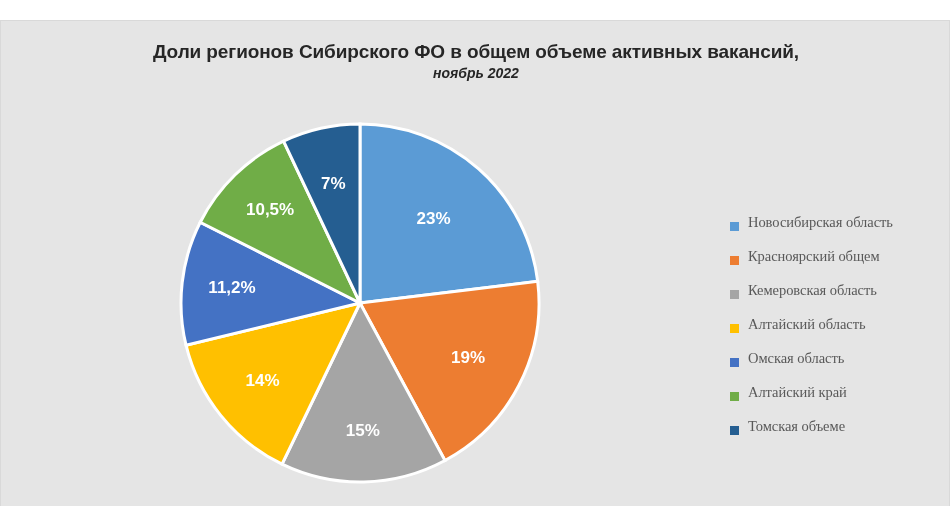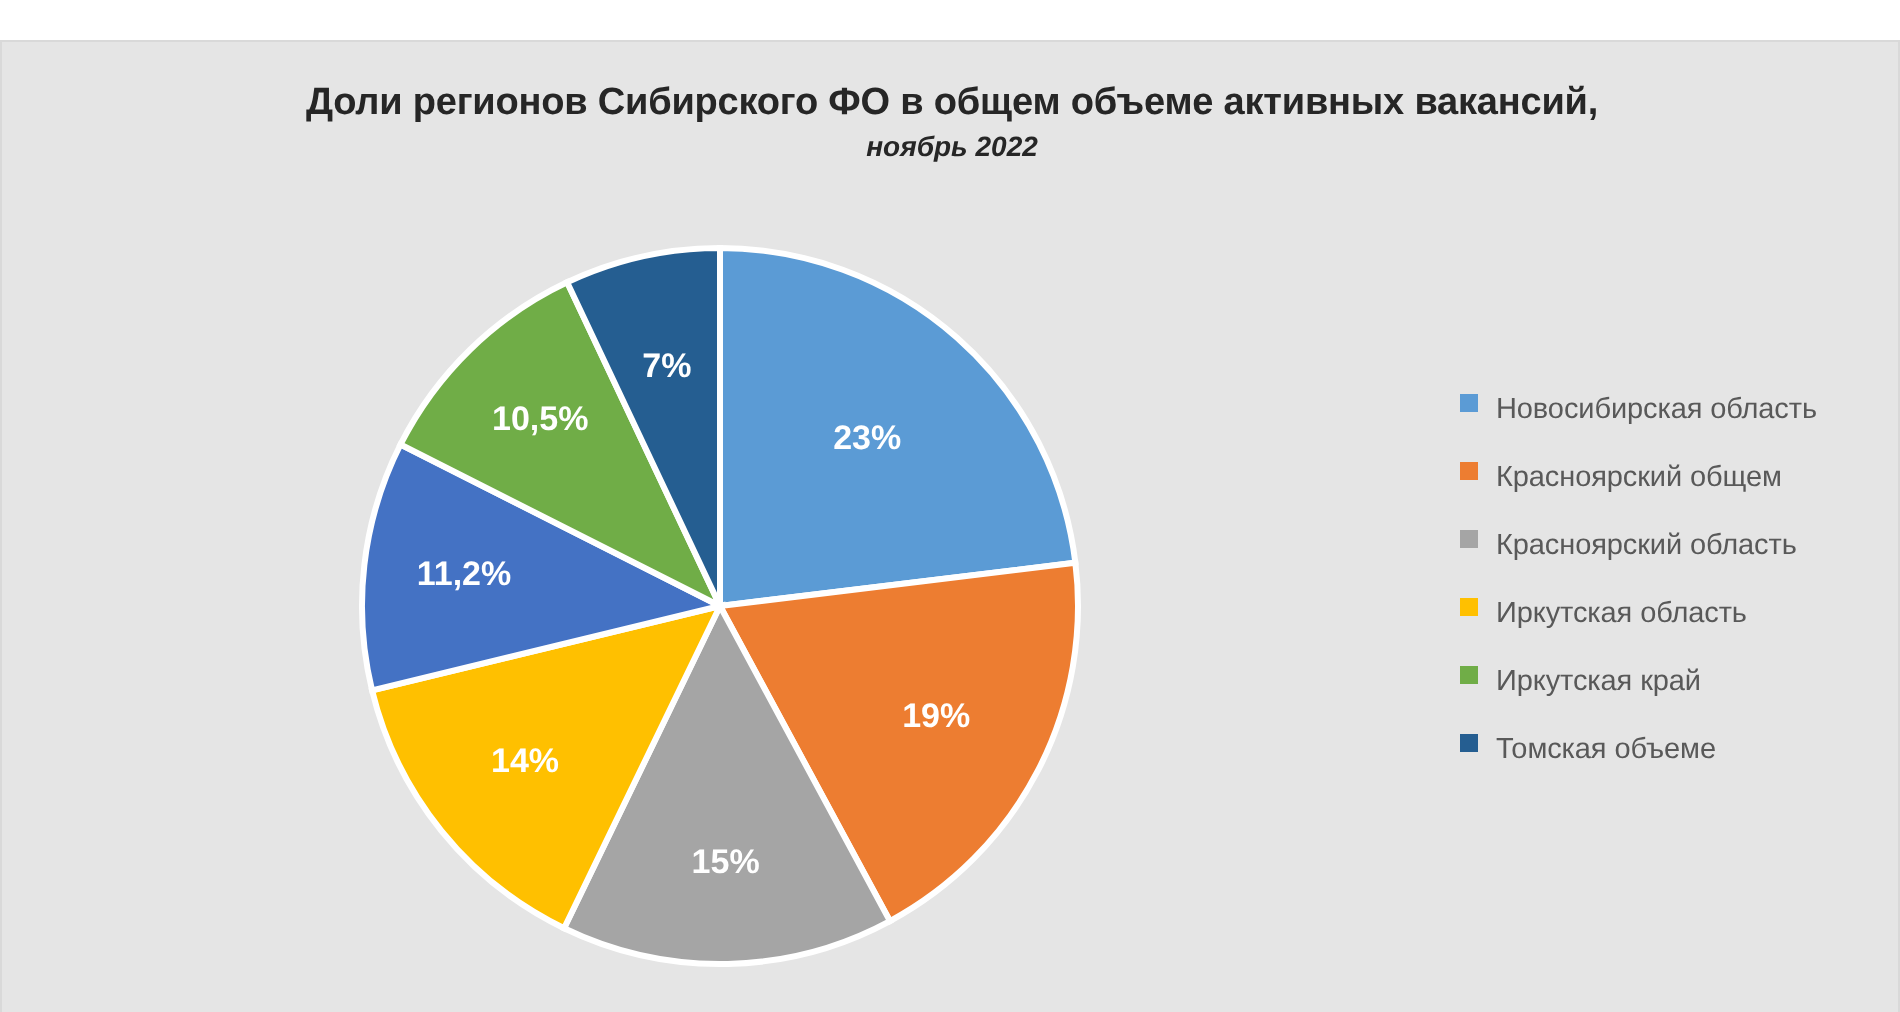--- a/index.html
+++ b/index.html
@@ -66,22 +66,23 @@
   }
   
   #legend {
     position: absolute;
     left: 729px;
     top: 176px;
     width: 215px;
   }
   .legend-item {
     display: flex;
-    align-items: flex-start;
+    align-items: flex-end;
     height: 34px;
+    font-family: Liberation Serif, serif;
   }
   .legend-swatch {
     width: 9px;
     height: 9px;
     flex: 0 0 9px;
     margin-right: 9px;
   }
   .legend-label {
     font-size: 14.5px;
     color: #595959;
@@ -126,29 +127,33 @@
       <div class="legend-item">
         <span class="legend-swatch" style="background: rgb(91, 155, 213);"></span>
         <span class="legend-label">Новосибирская область</span>
       </div>
       <div class="legend-item">
         <span class="legend-swatch" style="background: rgb(237, 125, 49);"></span>
         <span class="legend-label">Красноярский общем</span>
       </div>
       <div class="legend-item">
         <span class="legend-swatch" style="background: rgb(165, 165, 165);"></span>
-        <span class="legend-label">Красноярский область</span>
+        <span class="legend-label">Кемеровская область</span>
       </div>
       <div class="legend-item">
         <span class="legend-swatch" style="background: rgb(255, 192, 0);"></span>
-        <span class="legend-label">Иркутская область</span>
+        <span class="legend-label">Алтайский область</span>
+      </div>
+      <div class="legend-item">
+        <span class="legend-swatch" style="background: rgb(68, 114, 196);"></span>
+        <span class="legend-label">Омская область</span>
       </div>
       <div class="legend-item">
         <span class="legend-swatch" style="background: rgb(112, 173, 71);"></span>
-        <span class="legend-label">Иркутская край</span>
+        <span class="legend-label">Алтайский край</span>
       </div>
       <div class="legend-item">
         <span class="legend-swatch" style="background: rgb(37, 94, 145);"></span>
         <span class="legend-label">Томская объеме</span>
       </div>
     </div>
 
 </div>
 
 </body></html>

